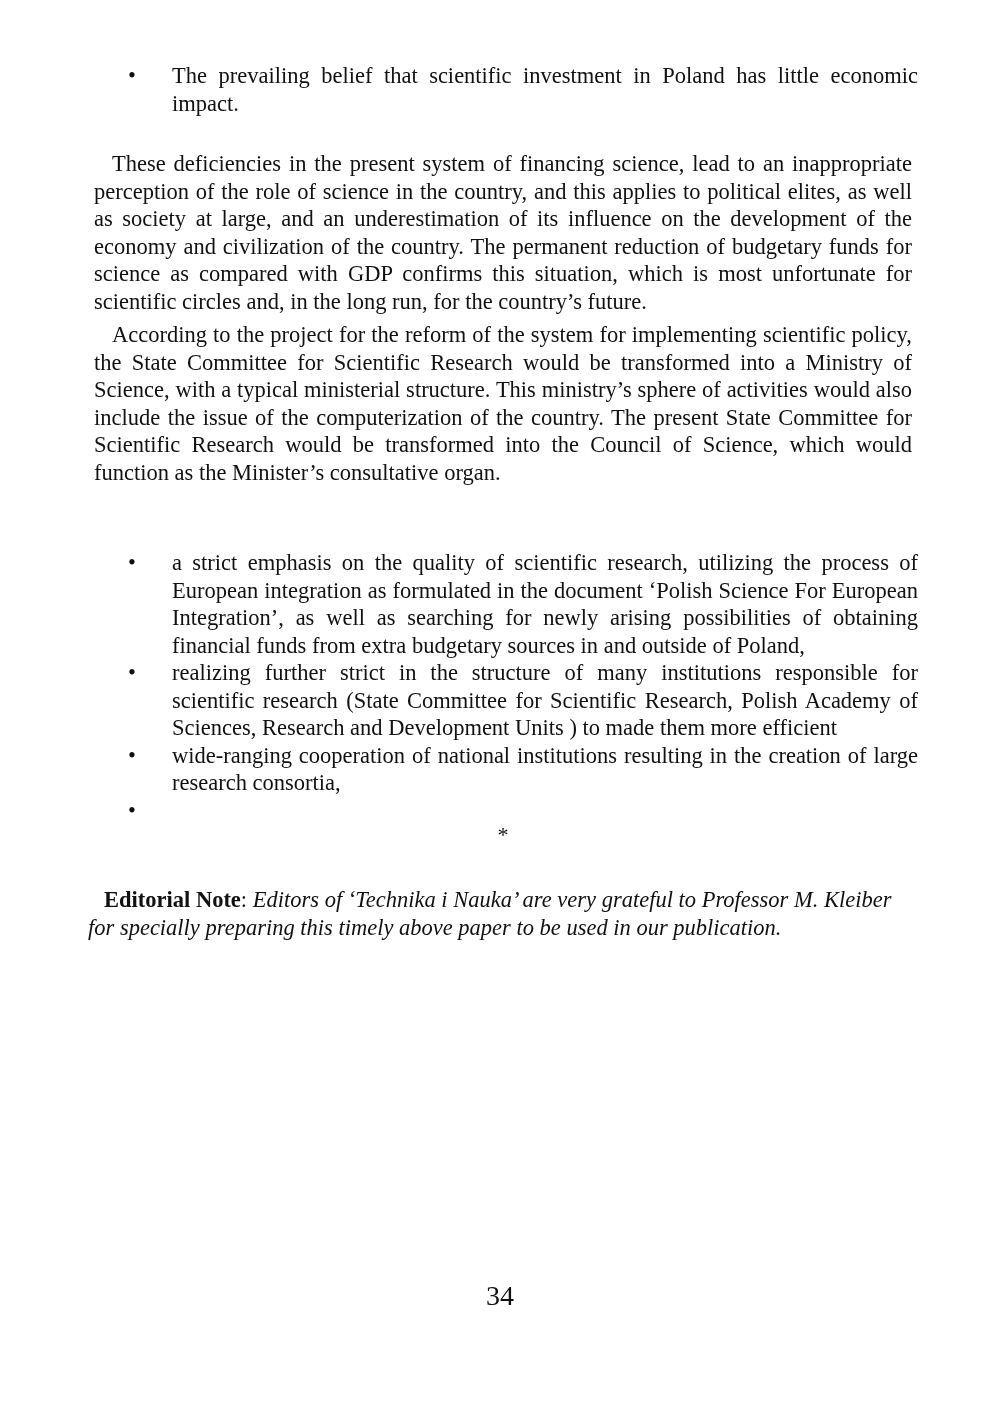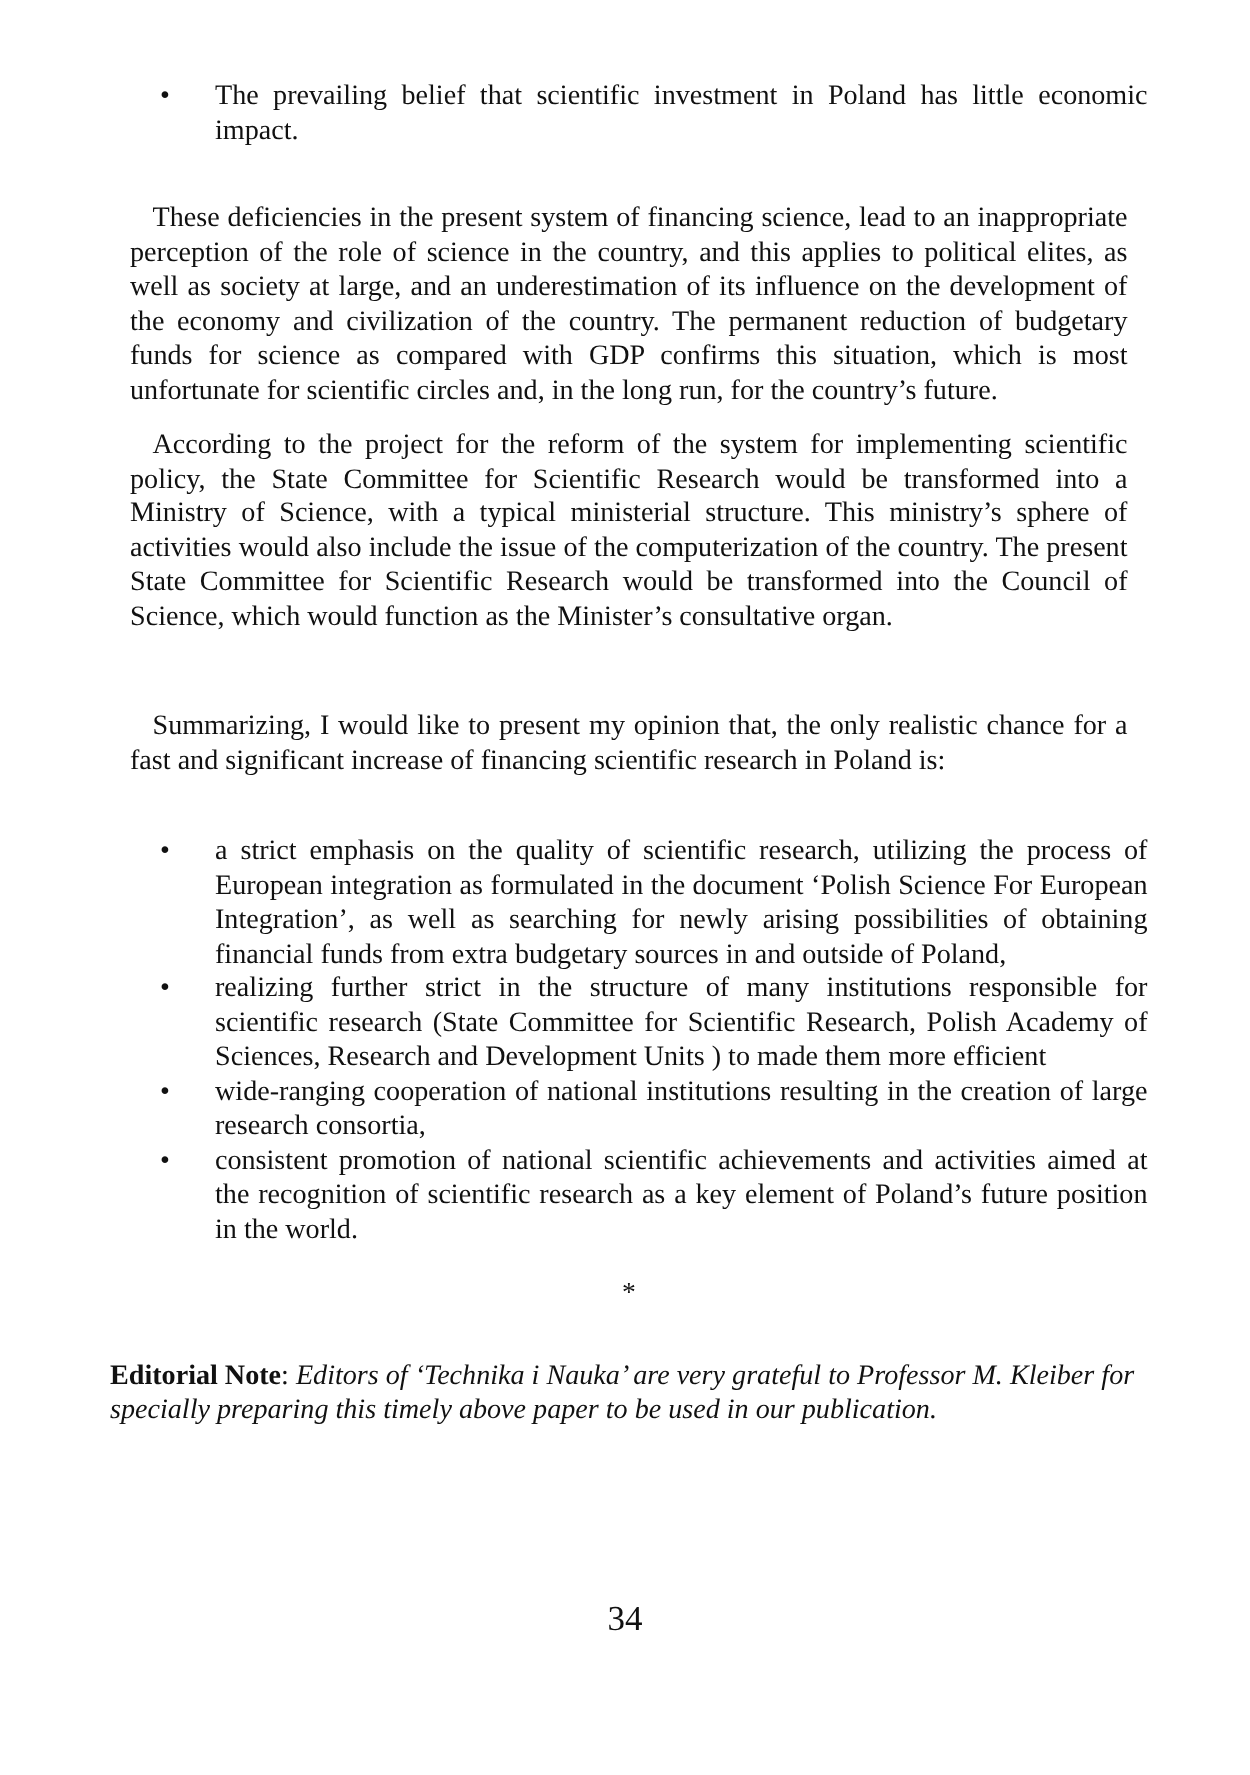--- a/index.html
+++ b/index.html
@@ -1,32 +1,32 @@
 <!DOCTYPE html>
 <html><head>
   <meta charset="utf-8">
   <style>
     html, body { margin: 0; padding: 0; background: #ffffff; }
     body { width: 1000px; height: 1420px; position: relative; overflow: hidden;
       font-family: "Liberation Serif", "DejaVu Serif", serif; color: #111; }
     .page { position: absolute; left: 88px; top: 62px; width: 830px;
       font-size: 22.5px; line-height: 27.5px; }
-    .para { text-align: justify; text-indent: 18px; margin: 16px; }
+    .para { text-align: justify; text-indent: 18px; margin: 6px; }
     .para.last { text-align-last: left; }
     ul.bullets { list-style: none; margin: 0; padding: 0; }
     ul.bullets li { position: relative; padding-left: 84px; text-align: justify; }
     ul.bullets li .dot { position: absolute; left: 40px; top: 0; }
     .first-bullet li { padding-left: 88px; }
     .first-bullet li .dot { left: 50px; }
     .gap1 { height: 27px; }
     .gap2 { height: 28px; }
     .gap3 { height: 29px; }
     .star { text-align: center; margin-top: 24px; font-size: 22px; padding-left: 0px; }
     .note { margin-top: 38px; text-align: left; }
-    .note b { font-weight: bold; }
+    .note b { font-weight: bold; margin-left: 16px; }
     .note i { }
     .pagenum { position: absolute; top: 1280px; left: 0; width: 1000px;
       text-align: center; font-size: 28px; }
   </style>
 </head>
 <body>
 
 <div class="page">
   <ul class="bullets first-bullet">
     <li>
@@ -35,40 +35,38 @@
     </li>
   </ul>
 
   <div class="gap1"></div>
 
   <p class="para last">These deficiencies in the present system of financing science, lead to an inappropriate perception of the role of science in the country, and this applies to political elites, as well as society at large, and an underestimation of its influence on the development of the economy and civilization of the country. The permanent reduction of budgetary funds for science as compared with GDP confirms this situation, which is most unfortunate for scientific circles and, in the long run, for the country’s future.</p>
   <p class="para last">According to the project for the reform of the system for implementing scientific policy, the State Committee for Scientific Research would be transformed into a Ministry of Science, with a typical ministerial structure. This ministry’s sphere of activities would also include the issue of the computerization of the country. The present State Committee for Scientific Research would be transformed into the Council of Science, which would function as the Minister’s consultative organ.</p>
 
   <div class="gap2"></div>
 
-  <p class="para last">Summarizing, I would like to present my opinion that, the only realistic chance for a fast and significant increase of financing scientific research in Poland is:</p>
 
   <div class="gap3"></div>
 
   <ul class="bullets">
     <li>
       <span class="dot">•</span>
       <span>a strict emphasis on the quality of scientific research, utilizing the process of European integration as formulated in the document ‘Polish Science For European Integration’, as well as searching for newly arising possibilities of obtaining financial funds from extra budgetary sources in and outside of Poland,</span>
     </li>
     <li>
       <span class="dot">•</span>
       <span>realizing further strict in the structure of many institutions  responsible for scientific research (State Committee for Scientific Research, Polish Academy of Sciences, Research and Development Units ) to made them more efficient</span>
     </li>
     <li>
       <span class="dot">•</span>
       <span>wide-ranging cooperation of national institutions resulting in the creation of large research consortia,</span>
     </li>
     <li>
       <span class="dot">•</span>
-      <span>consistent promotion of national scientific achievements and activities aimed at the recognition of scientific research as a key element of Poland’s future position in the world.</span>
     </li>
   </ul>
 
   <div class="star">*</div>
 
   <p class="note"><b>Editorial Note</b><span>: </span><i>Editors of ‘Technika i Nauka’  are  very grateful  to Professor M. Kleiber for specially preparing this timely above paper to be used in our publication.</i></p>
 </div>
 
 <div class="pagenum">34</div>
 

